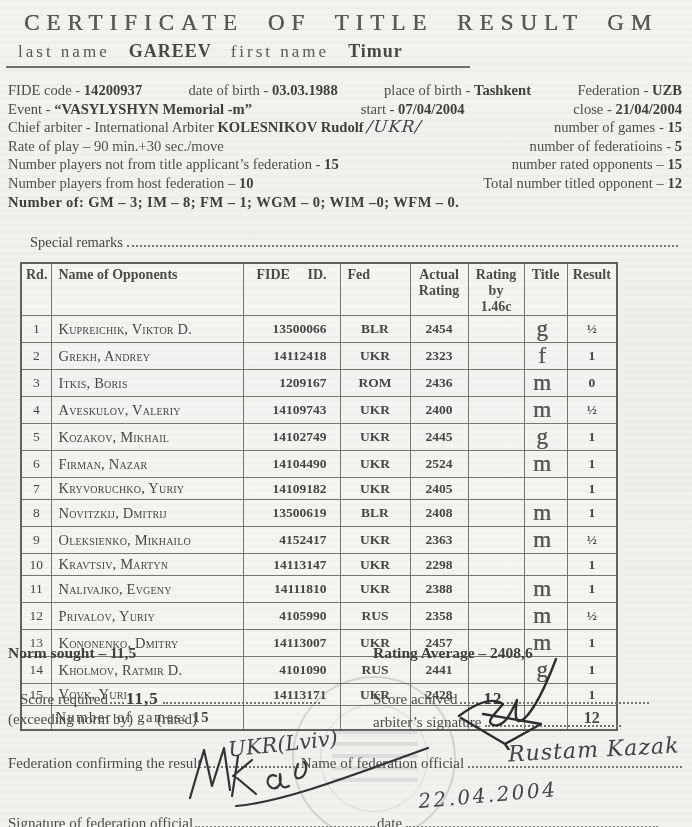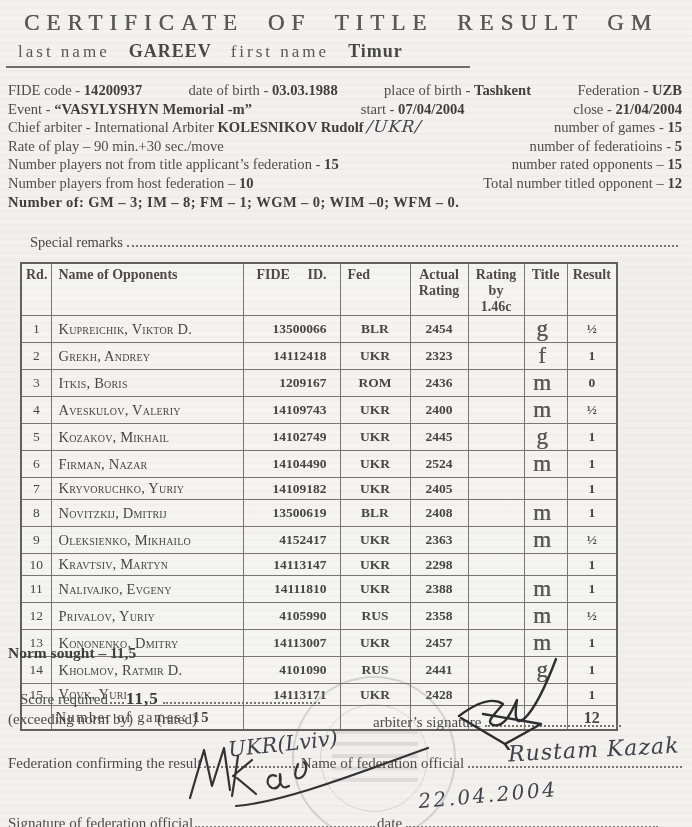--- a/index.html
+++ b/index.html
@@ -321,25 +321,35 @@
   </table>
 
   <div class="bottom">
 
     <div class="stamp"></div>
 
     <div class="brow" style="left:0; top:4px;">
       <span class="bold15">Norm sought –</span>&nbsp;
       <span class="bold15">11,5</span>
     </div>
+    <div class="brow" style="left:365px; top:4px;">
+      <span class="bold15">Rating Average –</span>&nbsp;
+      <span class="bold15">2408,6</span>
+    </div>
 
     <div class="brow" style="left:0; top:48px; width:302px;margin-left:12px;">
       <span>Score required</span>
       <span class="dotseg" style="width:14px"></span>
       <span class="bigval">11,5</span>
+      <span class="dotfill"></span>
+    </div>
+    <div class="brow" style="left:365px; top:48px; width:278px;">
+      <span>Score achived</span>
+      <span class="dotseg" style="width:22px"></span>
+      <span class="bigval">12</span>
       <span class="dotfill"></span>
     </div>
 
     <div class="brow" style="left:0; top:71px; gap:24px;">
       <span>(exceeding norm by)</span>
       <span>(rated)</span>
     </div>
     <div class="brow" style="left:365px; top:71px; width:250px;">
       <span>arbiter’s signature</span>
       <span class="dotfill"></span>

